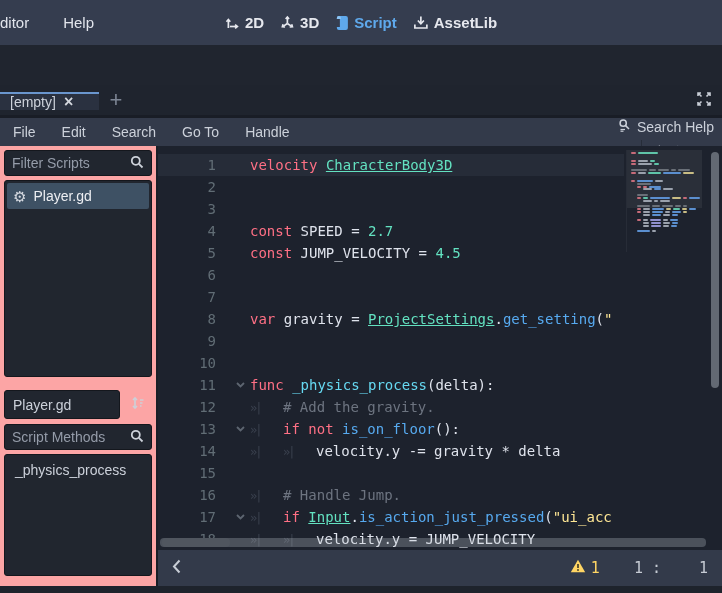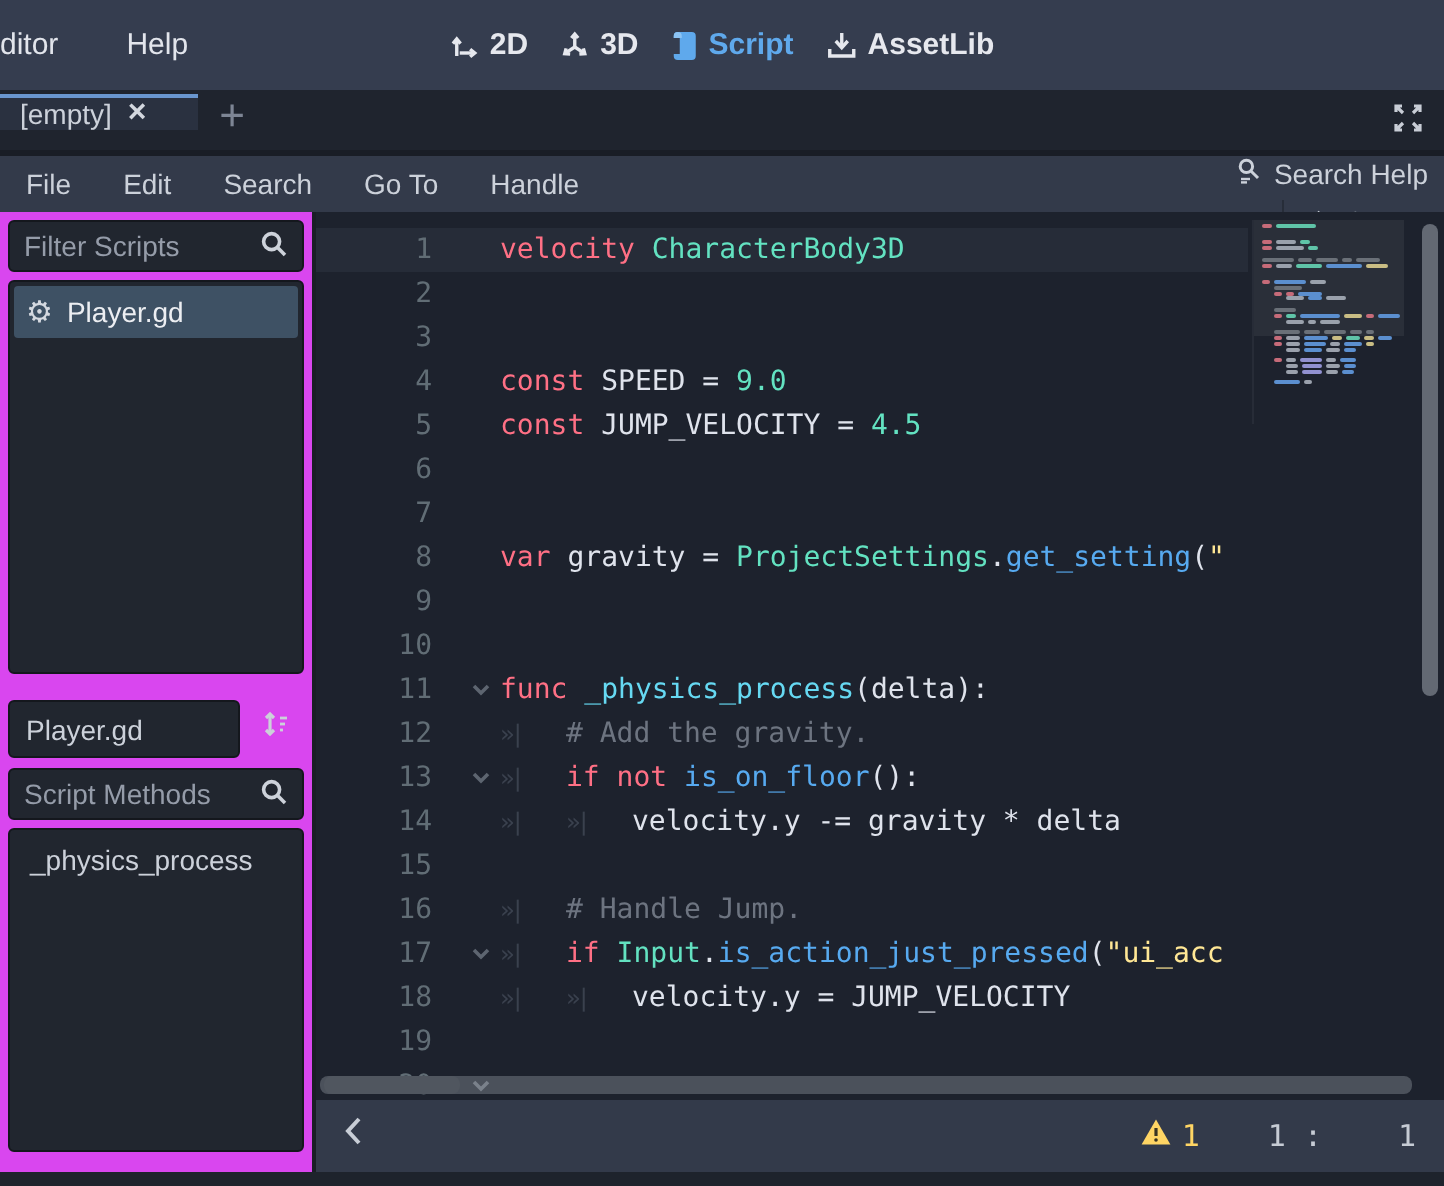--- a/index.html
+++ b/index.html
@@ -15,38 +15,38 @@
   
   .topbar{height:45px;background:#353d4f;display:flex;align-items:center;position:relative;flex:none;}
   .topbar-menus{display:flex;align-items:center;gap:26px;margin-left:-4px;}
   .topbar-menu{font-size:15px;color:#e2e5ec;padding:4px 4px;cursor:default;}
   .workspaces{position:absolute;left:50%;top:0;height:100%;transform:translateX(-50%);display:flex;align-items:center;gap:16px;}
   .ws-btn{display:flex;align-items:center;gap:5px;font-size:15px;font-weight:bold;color:#e6e8ee;}
   .ws-btn.active{color:var(--accent);}
   .ws-btn svg{display:block;}
 
   
-  .tabstrip{height:33px;background:#1f242e;display:flex;align-items:flex-start;position:relative;flex:none;border-bottom:3px solid #191d26;}
+  .tabstrip{height:33px;background:#1f242e;display:flex;align-items:center;position:relative;flex:none;border-bottom:3px solid #191d26;margin-top:40px;}
   .tab{width:99px;margin-top:2px;background:#2a3140;border-top:2px solid #6a96ce;display:flex;align-items:center;gap:8px;padding:0 10px;font-size:14px;color:#ccd1da;}
   .tab-close{font-size:16px;font-weight:bold;color:#d3d7de;line-height:1;}
   .tab-add{width:34px;display:flex;align-items:center;justify-content:center;font-size:22px;color:#7d8594;}
   .expand-btn{position:absolute;right:8px;top:6px;width:20px;height:20px;display:flex;align-items:center;justify-content:center;}
 
   
   .menubar{height:28px;background:#333a4a;display:flex;align-items:center;font-size:14px;flex:none;}
   .menubar-left{display:flex;align-items:center;}
   .menu-item{padding:0 13px;color:#ccd1da;}
   .menubar-right{margin-left:auto;display:flex;align-items:center;gap:4px;flex-direction:column;}
   .mb-link{display:flex;align-items:center;gap:5px;padding:0 8px;color:#ccd1da;}
   .hist-group{display:flex;align-items:center;gap:2px;border-left:1px solid #272d39;margin-left:6px;padding:0 6px;height:28px;}
   .hist-btn{width:20px;height:20px;display:flex;align-items:center;justify-content:center;}
 
   
   .main{flex:1;display:flex;min-height:0;}
-  .sidebar{width:158px;background:#d946ef;padding:4px 4px 10px 4px;display:flex;flex-direction:column;flex:none;border-right:2px solid #1a1e26;}
+  .sidebar{width:158px;background:#fca5a5;padding:4px 4px 10px 4px;display:flex;flex-direction:column;flex:none;border-right:2px solid #1a1e26;}
   .filter-input{height:26px;background:#21262f;border:1px solid #14171d;border-radius:3px;display:flex;align-items:center;padding:0 7px;font-size:14px;color:#959ca9;flex:none;}
   .filter-input .ph{flex:1;white-space:nowrap;overflow:hidden;}
   .panel-list{background:#21262f;border:1px solid #14171d;border-radius:3px;margin-top:4px;padding:2px;}
   .scripts-list{height:197px;flex:none;}
   .script-row{height:26px;border-radius:2px;display:flex;align-items:center;gap:7px;padding:0 6px;font-size:14px;color:#eceef2;}
   .script-row.selected{background:#3e5164;}
   .gear{font-size:15px;color:#d5d9e0;line-height:1;}
   .name-row{margin-top:13px;display:flex;align-items:center;gap:4px;flex:none;}
   .name-field{flex:1;height:29px;background:#21262f;border:1px solid #14171d;border-radius:3px;display:flex;align-items:center;padding:0 8px;font-size:14px;color:#ccd1da;}
   .sort-btn{width:28px;height:29px;display:flex;align-items:center;justify-content:center;}
@@ -57,21 +57,21 @@
   
   .editor-col{flex:1;display:flex;flex-direction:column;min-width:0;}
   .code-region{flex:1;position:relative;background:#1d222d;overflow:hidden;}
   .code-lines{position:absolute;left:0;top:8px;right:0;font-family:"DejaVu Sans Mono",monospace;font-size:14px;line-height:22px;}
   .code-line{height:22px;display:flex;white-space:pre;width:466px;overflow:hidden;}
   .code-line.current{background:#262c38;}
   .ln{width:72px;text-align:right;padding-right:14px;color:#616d75;flex:none;}
   .fold{width:20px;flex:none;display:flex;align-items:center;justify-content:center;}
   .ct{flex:1;overflow:hidden;}
   .tabmark{display:inline-block;width:33px;color:#3a414e;font-size:12px;letter-spacing:-2px;}
-  .tok-kw{color:var(--kw);} .tok-cl{color:var(--cl);} .tok-fn{color:var(--fn);}
+  .tok-kw{color:var(--kw);} .tok-cl{color:var(--cl);text-decoration:underline;} .tok-fn{color:var(--fn);}
   .tok-fd{color:var(--fd);} .tok-nm{color:var(--nm);} .tok-st{color:var(--st);}
   .tok-cm{color:var(--cm);} .tok-tx{color:var(--tx);}
 
   .minimap{position:absolute;right:20px;top:4px;width:76px;height:102px;border-left:1px solid #272c37;}
   .mm-viewport{position:absolute;left:0;right:0;top:0;height:58px;background:rgba(255,255,255,0.06);}
   .mm-row{position:absolute;height:2px;display:flex;gap:2px;}
   .mm-seg{height:2px;border-radius:1px;flex:none;}
 
   .vscroll{position:absolute;right:2px;top:2px;bottom:2px;width:10px;}
   .vthumb{position:absolute;left:1px;width:8px;top:4px;height:236px;background:#636973;border-radius:4px;}
@@ -264,21 +264,21 @@
           <div class="method-row">_physics_process</div>
         </div>
     </div>
 
     <div class="editor-col">
       <div class="code-region">
         <div class="code-lines" id="code-lines">
             <div class="code-line current"><span class="ln">1</span><span class="fold"></span><span class="ct"><span class="tok-kw">velocity</span><span class="tok-tx"> </span><span class="tok-cl">CharacterBody3D</span></span></div>
             <div class="code-line"><span class="ln">2</span><span class="fold"></span><span class="ct"></span></div>
             <div class="code-line"><span class="ln">3</span><span class="fold"></span><span class="ct"></span></div>
-            <div class="code-line"><span class="ln">4</span><span class="fold"></span><span class="ct"><span class="tok-kw">const</span><span class="tok-tx"> SPEED = </span><span class="tok-nm">9.0</span></span></div>
+            <div class="code-line"><span class="ln">4</span><span class="fold"></span><span class="ct"><span class="tok-kw">const</span><span class="tok-tx"> SPEED = </span><span class="tok-nm">2.7</span></span></div>
             <div class="code-line"><span class="ln">5</span><span class="fold"></span><span class="ct"><span class="tok-kw">const</span><span class="tok-tx"> JUMP_VELOCITY = </span><span class="tok-nm">4.5</span></span></div>
             <div class="code-line"><span class="ln">6</span><span class="fold"></span><span class="ct"></span></div>
             <div class="code-line"><span class="ln">7</span><span class="fold"></span></div>
             <div class="code-line"><span class="ln">8</span><span class="fold"></span><span class="ct"><span class="tok-kw">var</span><span class="tok-tx"> gravity = </span><span class="tok-cl">ProjectSettings</span><span class="tok-tx">.</span><span class="tok-fn">get_setting</span><span class="tok-tx">(</span><span class="tok-st">"</span></span></div>
             <div class="code-line"><span class="ln">9</span><span class="fold"></span><span class="ct"></span></div>
             <div class="code-line"><span class="ln">10</span><span class="fold"></span><span class="ct"></span></div>
             <div class="code-line"><span class="ln">11</span><span class="fold"><svg width="9" height="6" viewBox="0 0 9 6" fill="none" stroke="#5d6570" stroke-width="1.8">
                   <path d="M1 1 L4.5 4.5 L8 1"></path>
                 </svg></span><span class="ct"><span class="tok-kw">func</span><span class="tok-tx"> </span><span class="tok-fd">_physics_process</span><span class="tok-tx">(delta):</span></span></div>
             <div class="code-line"><span class="ln">12</span><span class="fold"></span><span class="ct"><span class="tabmark">»|</span><span class="tok-cm"># Add the gravity.</span></span></div>

